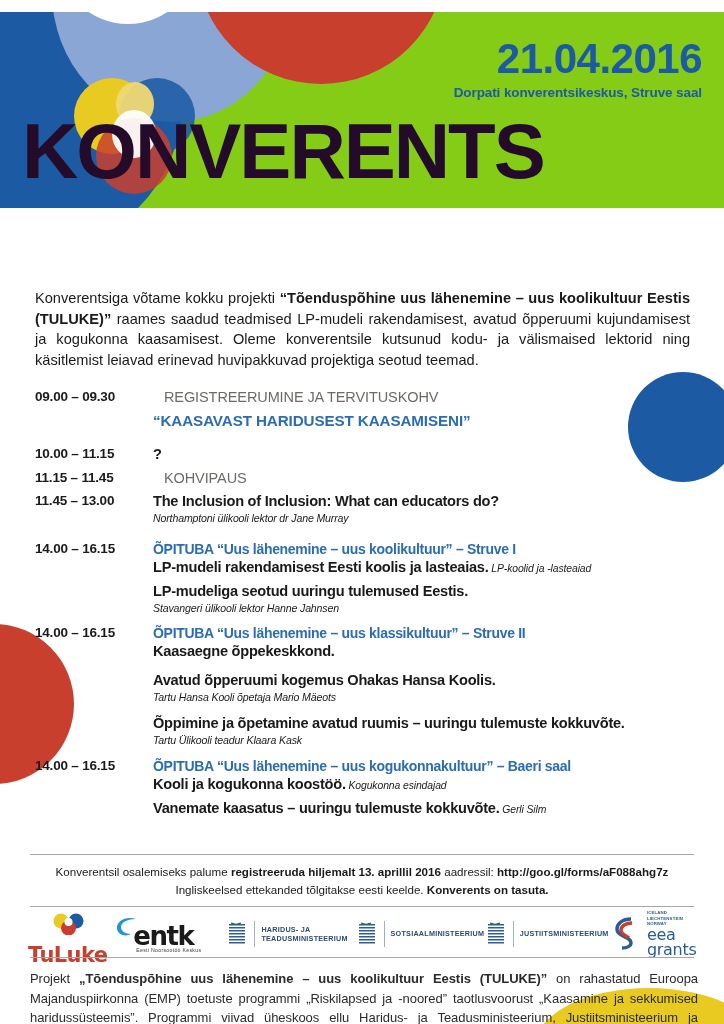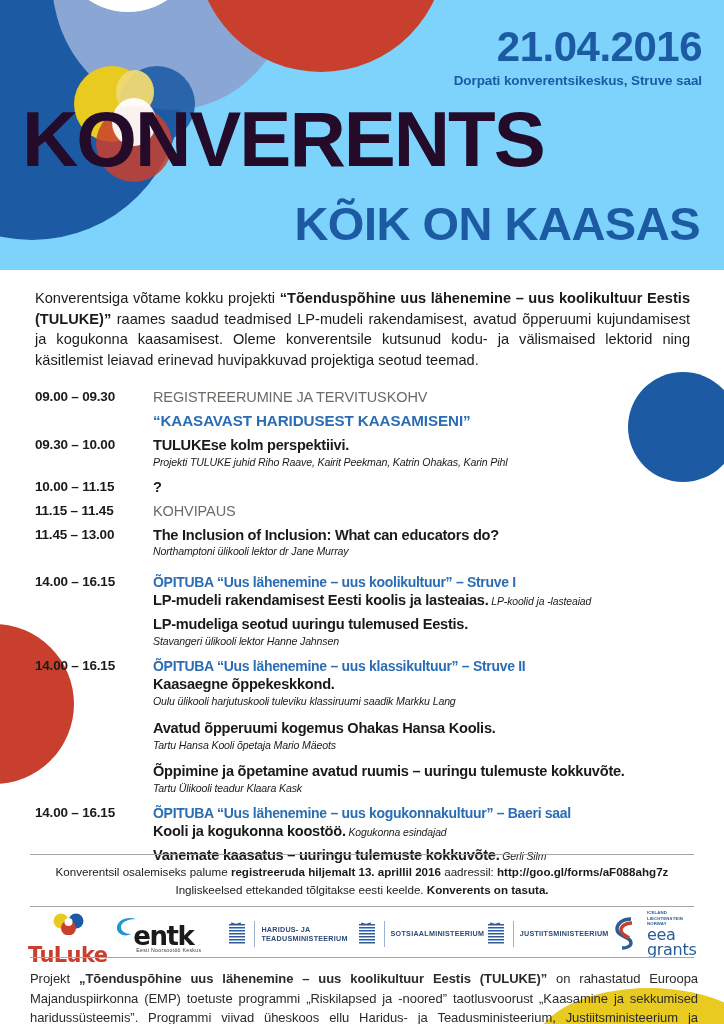--- a/index.html
+++ b/index.html
@@ -15,24 +15,24 @@
     position: relative;
     width: 724px;
     height: 1024px;
     overflow: hidden;
     background: #ffffff;
   }
 
   
   .header {
     position: absolute;
-    left: 0; top: 0;
+    left: 0; top: 12px;
     width: 724px;
-    height: 270px;
-    background: #7dd3fc;
+    height: 196px;
+    background: #84cc16;
     overflow: hidden;
   }
   .hdr-shape { position: absolute; border-radius: 50%; }
 
   
   .c-paleyellow {
     left: -48px; top: -118px;
     width: 180px; height: 180px;
     background: #ece188;
   }
@@ -188,20 +188,21 @@
     letter-spacing: -0.2px;
     padding-top: 1px;
   }
   .desc { flex: 1 1 auto; }
 
   .line-plain {
     font-size: 14.5px;
     color: #6d6b66;
     line-height: 1.26;
     letter-spacing: -0.1px;
+    margin-left: 11px;
   }
   .line-bold {
     font-size: 14.6px;
     font-weight: bold;
     color: #1a1a1a;
     line-height: 1.3;
     letter-spacing: -0.25px;
   }
   .line-blue {
     font-size: 14px;
@@ -368,27 +369,20 @@
   <div class="schedule" id="schedule">
       <div class="row">
         <div class="time">09.00 – 09.30</div>
         <div class="desc">
           <div class="line-plain"><span>REGISTREERUMINE JA TERVITUSKOHV</span></div>
           <div class="gap-sm"></div>
           <div class="line-blue-caps"><span>“KAASAVAST HARIDUSEST KAASAMISENI”</span></div>
         </div>
       </div>
       <div class="gap-sm"></div>
-      <div class="row">
-        <div class="time">09.30 – 10.00</div>
-        <div class="desc">
-          <div class="line-bold"><span>TULUKEse kolm perspektiivi.</span></div>
-          <div class="line-italic"><span>Projekti TULUKE juhid Riho Raave, Kairit Peekman, Katrin Ohakas, Karin Pihl</span></div>
-        </div>
-      </div>
       <div class="gap-md"></div>
       <div class="row">
         <div class="time">10.00 – 11.15</div>
         <div class="desc">
           <div class="line-bold"><span>?</span></div>
         </div>
       </div>
       <div class="gap-sm"></div>
       <div class="row">
         <div class="time">11.15 – 11.45</div>
@@ -415,21 +409,20 @@
           <div class="line-bold"><span>LP-mudeliga seotud uuringu tulemused Eestis.</span></div>
           <div class="line-italic"><span>Stavangeri ülikooli lektor Hanne Jahnsen</span></div>
         </div>
       </div>
       <div class="gap-md"></div>
       <div class="row">
         <div class="time">14.00 – 16.15</div>
         <div class="desc">
           <div class="line-blue"><span>ÕPITUBA “Uus lähenemine – uus klassikultuur” – Struve II</span></div>
           <div class="line-bold"><span>Kaasaegne õppekeskkond.</span></div>
-          <div class="line-italic"><span>Oulu ülikooli harjutuskooli tuleviku klassiruumi saadik Markku Lang</span></div>
           <div class="gap-sm"></div>
           <div class="gap-sm"></div>
           <div class="line-bold"><span>Avatud õpperuumi kogemus Ohakas Hansa Koolis.</span></div>
           <div class="line-italic"><span>Tartu Hansa Kooli õpetaja Mario Mäeots</span></div>
           <div class="gap-sm"></div>
           <div class="gap-sm"></div>
           <div class="line-bold"><span>Õppimine ja õpetamine avatud ruumis – uuringu tulemuste kokkuvõte.</span></div>
           <div class="line-italic"><span>Tartu Ülikooli teadur Klaara Kask</span></div>
         </div>
       </div>

